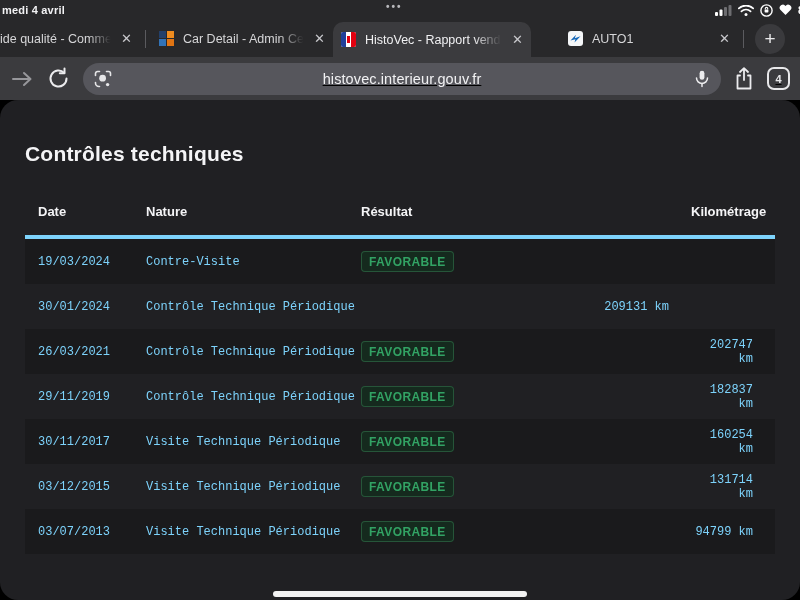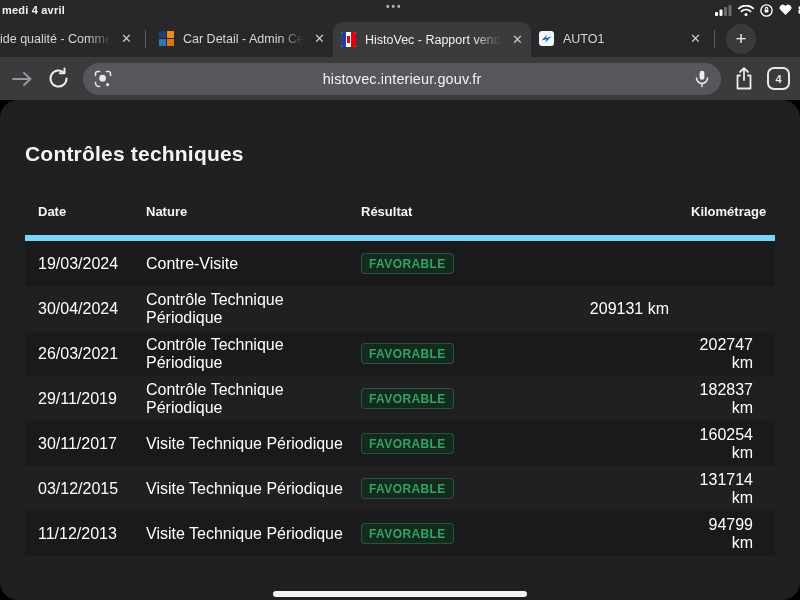--- a/index.html
+++ b/index.html
@@ -19,57 +19,57 @@
   
   .tabstrip { height:37px; background:#28282a; display:flex; align-items:flex-end; flex:0 0 auto; }
   .tab { display:flex; align-items:center; height:37px; padding:0 8px; color:#d6d6d8; font-size:12.5px; }
   .tab .title { white-space:nowrap; overflow:hidden; flex:1;
     -webkit-mask-image:linear-gradient(to right,#000 78%,transparent 98%);
             mask-image:linear-gradient(to right,#000 78%,transparent 98%); }
   .tab .close { flex:0 0 auto; color:#c9c9cd; font-size:13px; margin-left:8px; cursor:default; }
   .tab-cut   { width:140px; padding-left:0; }
   .tab-2     { width:182px; }
   .tab-active { width:198px; background:#3b3b3e; border-radius:10px 10px 0 0; height:35px; color:#f0f0f2; }
-  .tab-4     { width:178px; }
+  .tab-4     { width:178px;margin-left:29px; }
   .favicon { width:15px; height:15px; margin-right:9px; flex:0 0 auto; border-radius:2px; overflow:hidden; position:relative; }
   .fav-grid { display:grid; grid-template-columns:7px 7px; grid-template-rows:7px 7px; gap:1px; border-radius:0; }
   .fav-grid span:nth-child(1){background:#23406b;} .fav-grid span:nth-child(2){background:#ef8c1f;}
   .fav-grid span:nth-child(3){background:#3273b8;} .fav-grid span:nth-child(4){background:#e07413;}
   .fav-fr { background:#fff; display:flex; }
   .fav-fr i { flex:1; } .fav-fr i:nth-child(1){background:#21409a;} .fav-fr i:nth-child(2){background:#fff; position:relative;}
   .fav-fr i:nth-child(2)::after{content:""; position:absolute; left:1px; top:4px; width:3px; height:7px; background:#e1000f;}
   .fav-fr i:nth-child(3){background:#e1000f;}
   .fav-auto1 { background:#f4f6f8; border-radius:3px; display:flex; align-items:center; justify-content:center; }
   .tab-sep { width:1px; height:18px; background:#5b5b5f; margin:0 5px; align-self:center; }
   .newtab-btn { width:30px; height:30px; border-radius:50%; background:#3a3a3d; color:#e8e8ea;
     display:flex; align-items:center; justify-content:center; font-size:19px; font-weight:400;
     align-self:center; margin-left:6px; }
 
   
-  .toolbar { height:43px; background:#3b3b3e; display:flex; align-items:center; padding:0 10px; gap:13px; flex:0 0 auto; }
+  .toolbar { height:43px; background:#3b3b3e; display:flex; align-items:center; padding:0 10px; gap:13px; flex:0 0 auto;text-decoration:underline; }
   .tb-icon { flex:0 0 auto; display:flex; align-items:center; justify-content:center; }
   .omnibox { flex:1; height:32px; background:#56565c; border-radius:16px; position:relative;
     display:flex; align-items:center; }
   .omni-lens { position:absolute; left:11px; top:7px; }
   .omni-url { width:100%; text-align:center; color:#f2f2f4; font-size:14.5px; letter-spacing:.1px; }
   .omni-mic { position:absolute; right:12px; top:7px; }
   .tabcount { width:23px; height:23px; border:2px solid #e8e8ea; border-radius:7px; color:#e8e8ea;
     font-size:11px; font-weight:700; display:flex; align-items:center; justify-content:center; }
 
   
   .content { flex:1; background:#202023; position:relative; height:495px;border-radius:18px; }
   .page-title { color:#f4f4f6; font-size:21px; font-weight:700; margin:42px 0 0 25px; letter-spacing:.2px; }
   .table { margin:24px 25px 0 25px; }
   .thead, .trow { display:grid; grid-template-columns:108px 215px 330px 1fr; align-items:center; padding-left:13px; }
-  .thead { padding-top:14px; padding-bottom:16px; border-bottom:6px solid #7dd3fc; }
+  .thead { padding-top:14px; padding-bottom:16px; border-bottom:4px solid #7dd3fc; }
   .thead .th { color:#f4f4f6; font-size:13px; font-weight:700; }
   .thead .th-km, .trow .td-km { text-align:right; padding-right:22px; }
   .trow { height:45px; }
   .trow.dark { background:#1a1a1c; }
-  .td { color:#ffffff; font-size:16px; }
+  .td { color:#7dd3fc; font-size:12px;font-family:Liberation Mono, monospace; }
   .badge { display:inline-block; font-size:12px; font-weight:700; letter-spacing:.4px;
     padding:4px 8px 3px 8px; border-radius:4px; white-space:nowrap; }
   .badge.success { color:#32a364; background:#152a1e; box-shadow:inset 0 0 0 1px #265539; }
   .badge.error   { color:#ea5816; background:#2e1a11; box-shadow:inset 0 0 0 1px #5f2d14; }
 
   .home-indicator { position:absolute; left:273px; bottom:3px; width:254px; height:6px;
     border-radius:3px; background:#f2f2f2; }
 </style>
 </head>
 <body>
@@ -192,21 +192,21 @@
       <div id="tbody">
   <div class="trow dark">
     <span class="td">19/03/2024</span>
     <span class="td">Contre-Visite</span>
     <span class="td-result">
       <span class="badge success">FAVORABLE</span>
     </span>
   </div>
 
   <div class="trow">
-    <span class="td">30/04/2024</span>
+    <span class="td">30/01/2024</span>
     <span class="td">Contrôle Technique Périodique</span>
     <span class="td td-km">209131 km</span>
   </div>
 
   <div class="trow dark">
     <span class="td">26/03/2021</span>
     <span class="td">Contrôle Technique Périodique</span>
     <span class="td-result">
       <span class="badge success">FAVORABLE</span>
     </span>
@@ -234,21 +234,21 @@
   <div class="trow">
     <span class="td">03/12/2015</span>
     <span class="td">Visite Technique Périodique</span>
     <span class="td-result">
       <span class="badge success">FAVORABLE</span>
     </span>
     <span class="td td-km">131714 km</span>
   </div>
 
   <div class="trow dark">
-    <span class="td">11/12/2013</span>
+    <span class="td">03/07/2013</span>
     <span class="td">Visite Technique Périodique</span>
     <span class="td-result">
       <span class="badge success">FAVORABLE</span>
     </span>
     <span class="td td-km">94799 km</span>
   </div>
 </div>
     </div>
 
     <div class="home-indicator"></div>

